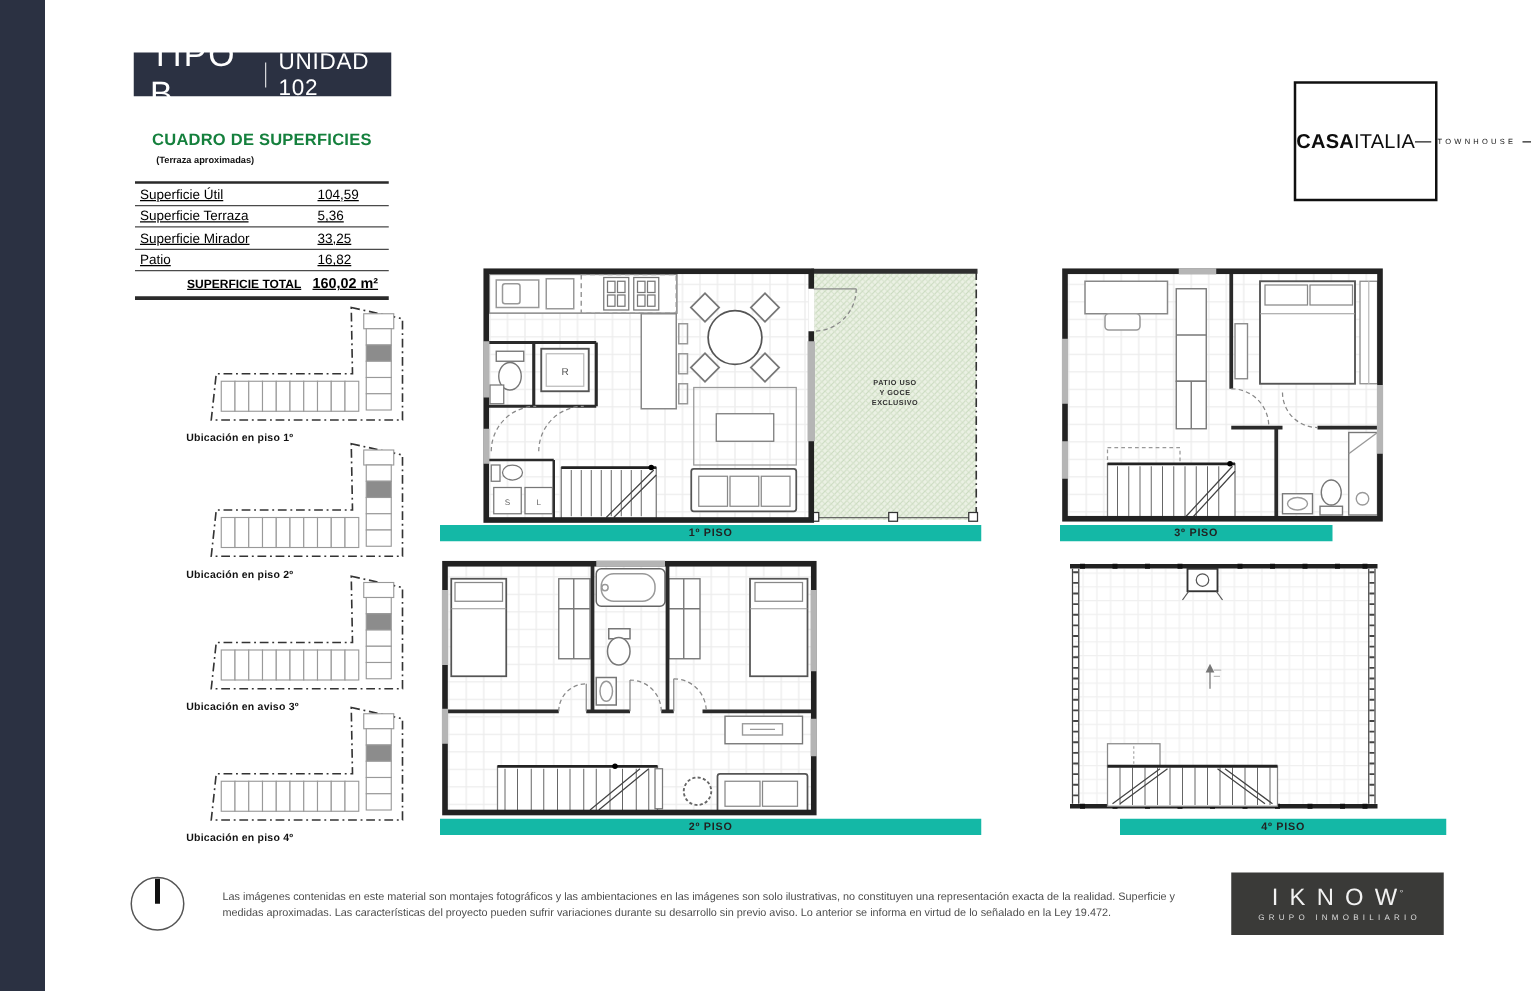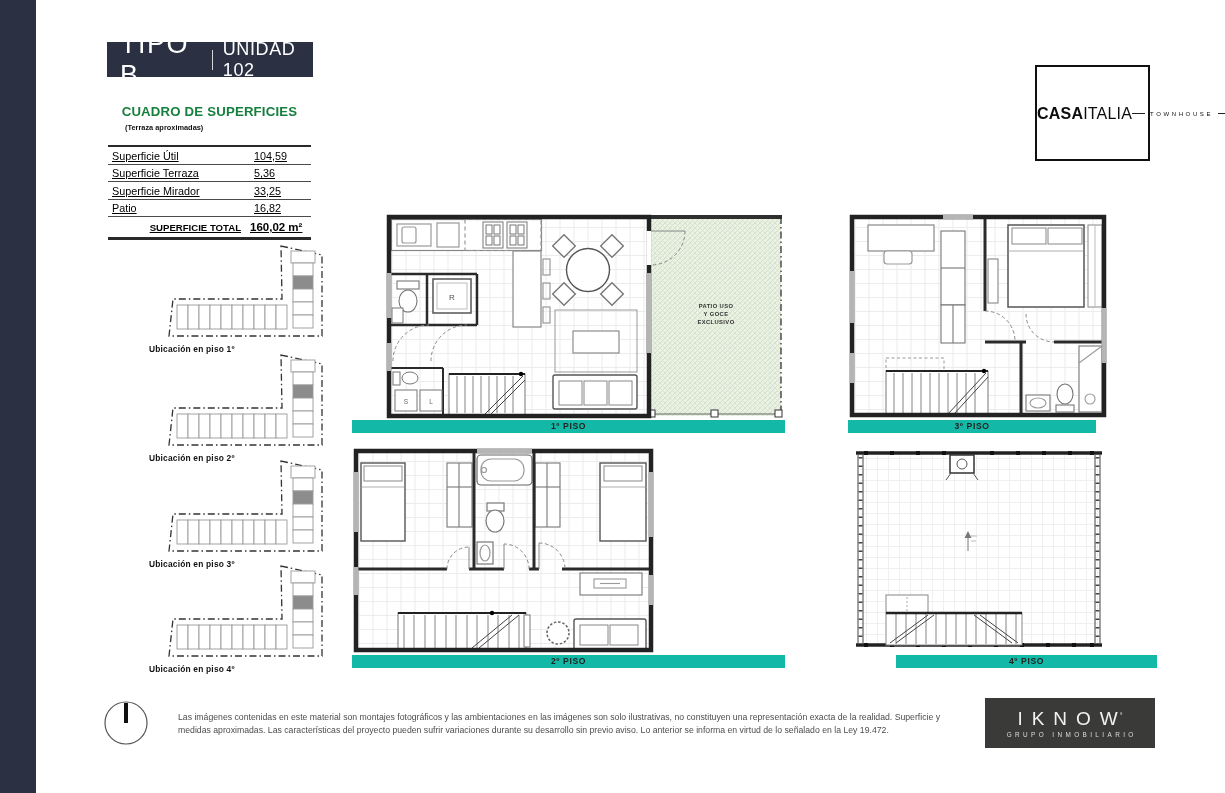--- a/index.html
+++ b/index.html
@@ -160,21 +160,21 @@
 <div class="abs loc" style="top:352px">
   <svg width="192" height="96">
       <use href="#sym-loc"></use>
     </svg>
   <div class="loc-label">Ubicación en piso 2º</div>
 </div>
 <div class="abs loc" style="top:458px">
   <svg width="192" height="96">
       <use href="#sym-loc"></use>
     </svg>
-  <div class="loc-label">Ubicación en piso 3º</div>
+  <div class="loc-label">Ubicación en aviso 3º</div>
 </div>
 <div class="abs loc" style="top:563px">
   <svg width="192" height="96">
       <use href="#sym-loc"></use>
     </svg>
   <div class="loc-label">Ubicación en piso 4º</div>
 </div>
 
 <svg class="abs" style="left:385px;top:213px" width="400" height="206" viewBox="0 0 400 206">
 
@@ -351,21 +351,21 @@
     <path d="M100,201 L138,160 M106,201 L140,164" stroke="#444" stroke-width="1"></path>
   </g>
   <rect x="4" y="4" width="252" height="198" fill="none" stroke="#222" stroke-width="4.5"></rect>
   <g fill="#b5b5b5">
     <rect x="1.5" y="58" width="5" height="52"></rect>
       <rect x="1.5" y="140" width="5" height="30"></rect>
     <rect x="253.5" y="95" width="5" height="55"></rect>
       <rect x="95" y="1.5" width="30" height="5"></rect>
   </g>
 </svg>
-<div class="abs plan-bar" style="left:848px;top:420px;width:248px">3º PISO</div>
+<div class="abs plan-bar" style="left:848px;top:420px;width:218px">3º PISO</div>
 
 <svg class="abs" style="left:352px;top:447px" width="303" height="208" viewBox="0 0 303 208">
   <rect x="5" y="5" width="293" height="197" fill="url(#tileA)"></rect>
   <g>
     <rect x="9" y="16" width="44" height="78" fill="#fff" stroke="#555" stroke-width="1.4"></rect>
     <rect x="12" y="19" width="38" height="15" fill="#fff" stroke="#888"></rect>
     <line x1="9" y1="40" x2="53" y2="40" stroke="#999" stroke-width="0.8"></line>
   </g>
   <g fill="#fff" stroke="#777" stroke-width="1.1">
     <rect x="95" y="16" width="25" height="64"></rect>

